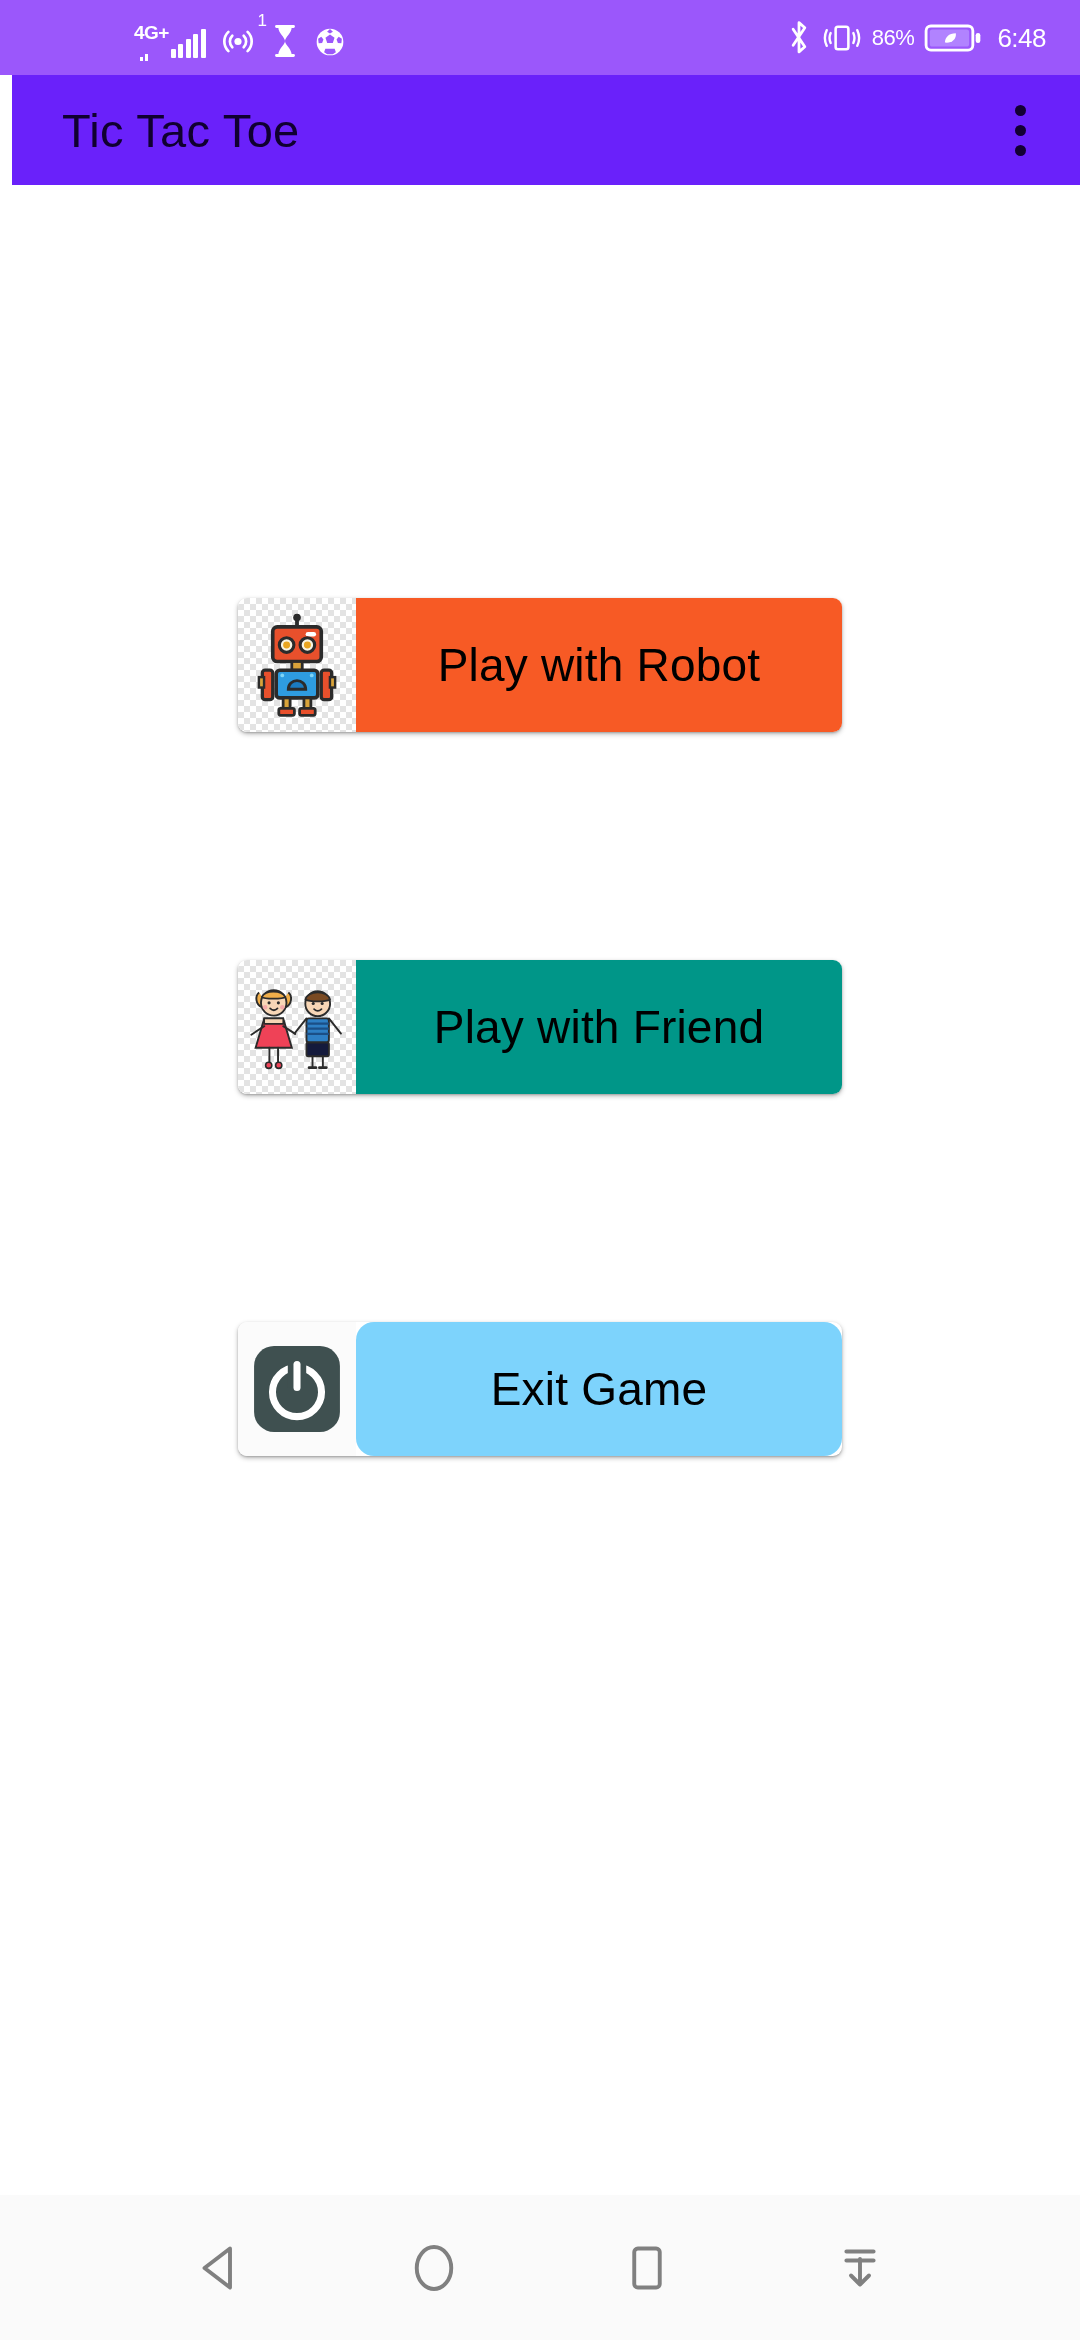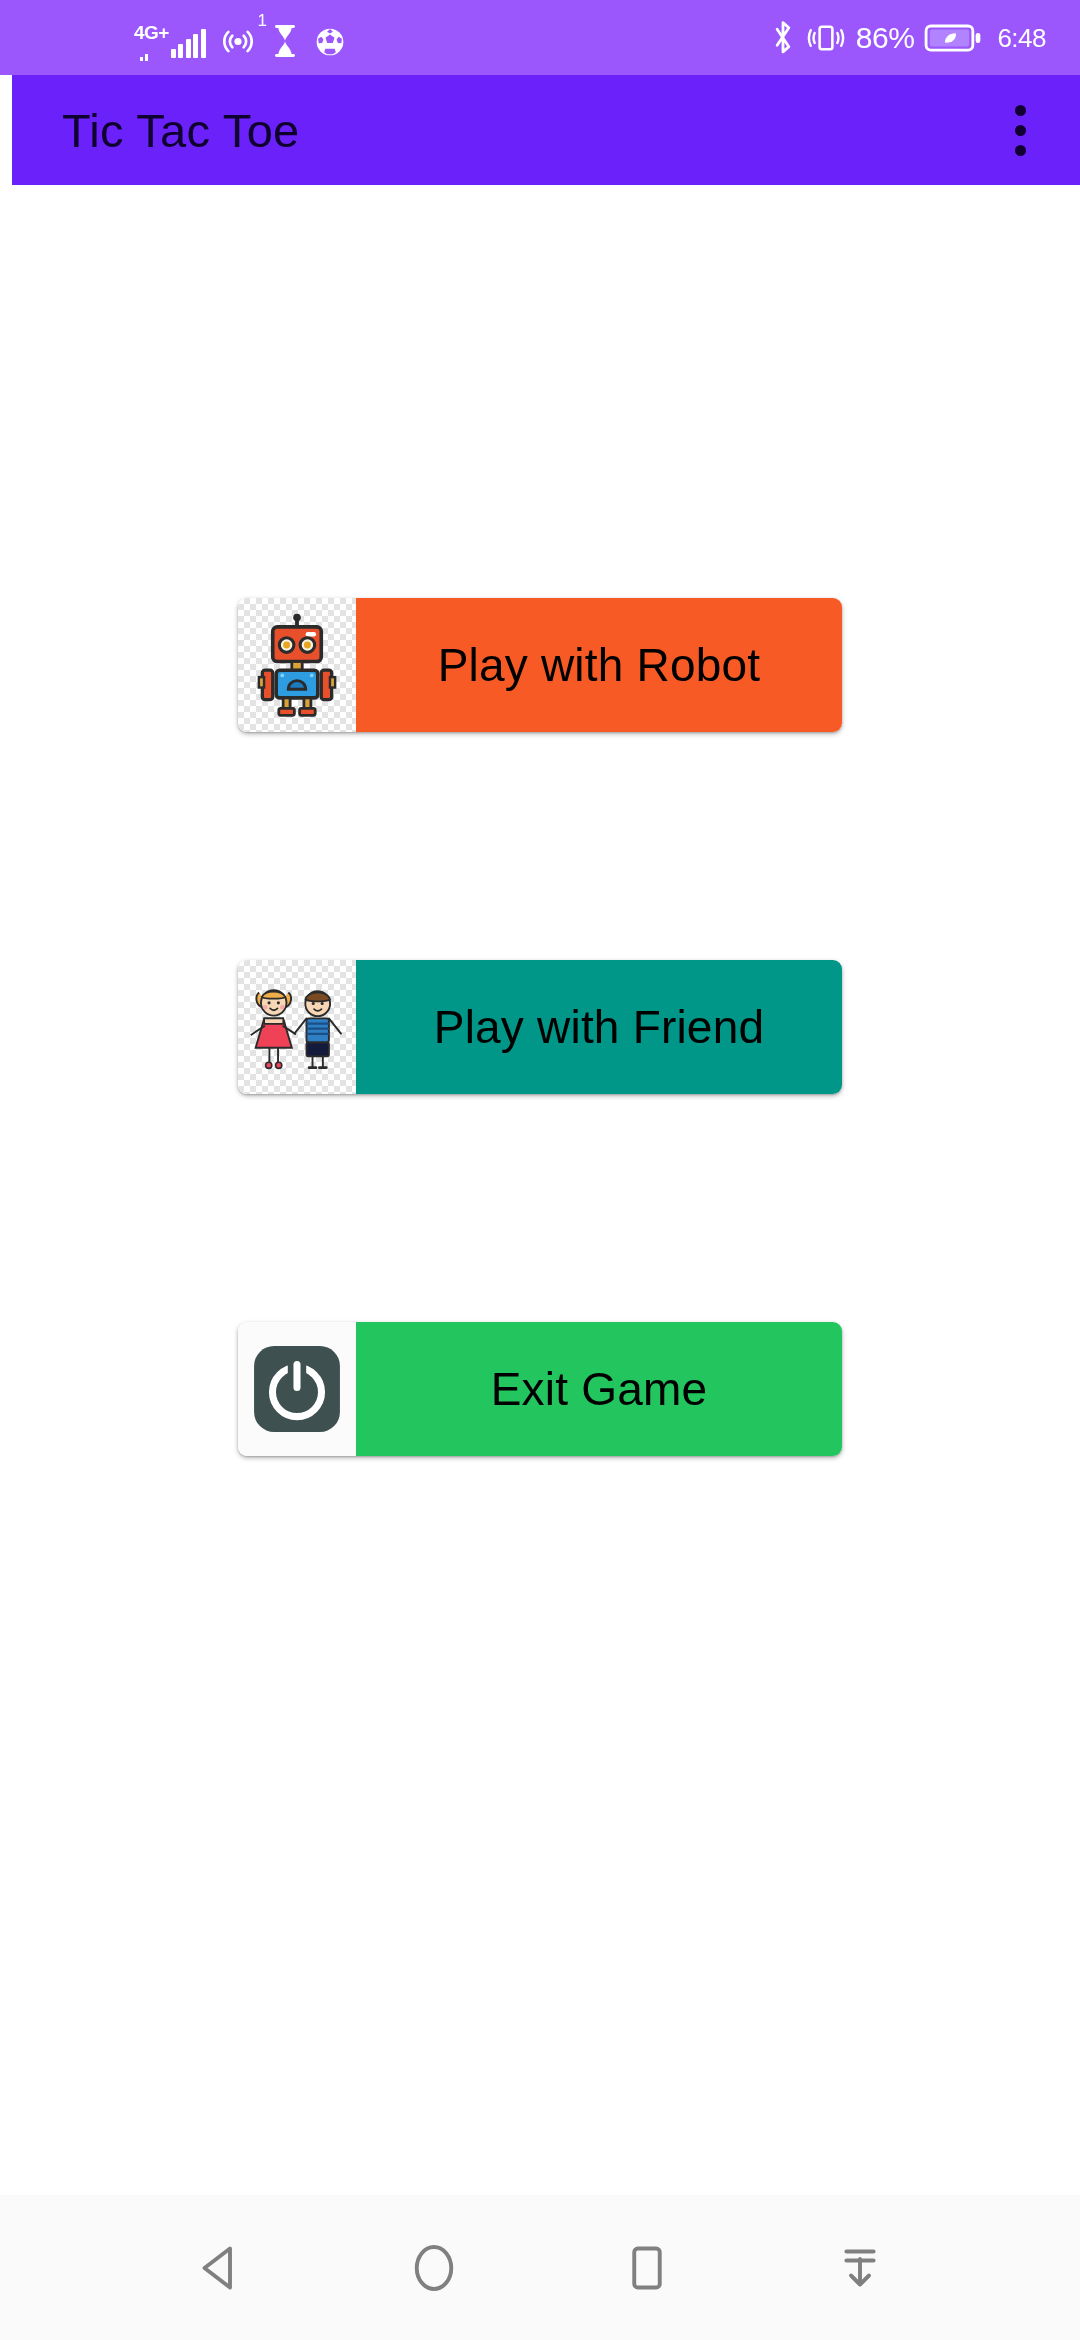--- a/index.html
+++ b/index.html
@@ -35,21 +35,21 @@
   .tiny-bars{
     position:absolute; left:6px; bottom:-3px; display:flex; align-items:flex-end; gap:1.5px;
   }
   .tiny-bars i { display:block; width:3px; background:#fff; }
   .tiny-bars i:nth-child(1){height:4px;} .tiny-bars i:nth-child(2){height:7px;}
 
   .icn { position:relative; display:flex; align-items:center; }
   .sup {
     position:absolute; top:-10px; right:-11px; font-size:17px; color:#fff; font-weight:500; line-height:1;
   }
-  .pct { font-size:30px; color:#fff; letter-spacing:-0.5px; line-height:1; }
+  .pct { font-size:22px; color:#fff; letter-spacing:-0.5px; line-height:1; }
   .clock { font-size:26px; color:#fff; letter-spacing:-0.5px; line-height:1; margin-left:5px; }
 
   
   .appbar {
     position:absolute; top:75px; left:0; width:1080px; height:110px;
     background:#6a21fa; display:flex; align-items:center; justify-content:space-between;
     padding:0 48px 0 50px;
     margin-left:12px;
   }
   .app-title { font-size:47px; color:#100030; font-weight:normal; letter-spacing:0.3px; }
@@ -80,21 +80,21 @@
     background-position:0 0, 6px 6px;
     display:flex; align-items:center; justify-content:center;
   }
   .btn-icon.plain { background-image:none; background-color:#fbfbfb; }
   .btn-label {
     flex:1; display:flex; align-items:center; justify-content:center;
     font-size:46px; color:#000; font-weight:normal; letter-spacing:0.2px;
   }
   .bg-orange { background:#f75a25; }
   .bg-teal   { background:#009688; }
-  .bg-purple { background:#22c55e; }
+  .bg-purple { background:#7dd3fc;border-radius:18px; }
 
   svg { display:block; }
 
   
   .navbar {
     position:absolute; bottom:0; left:0; width:1080px; height:145px;
     background:#fafafa;
     display:flex; align-items:center; justify-content:center; gap:117px;
   }
   .nav-btn { width:96px; height:96px; display:flex; align-items:center; justify-content:center; }

